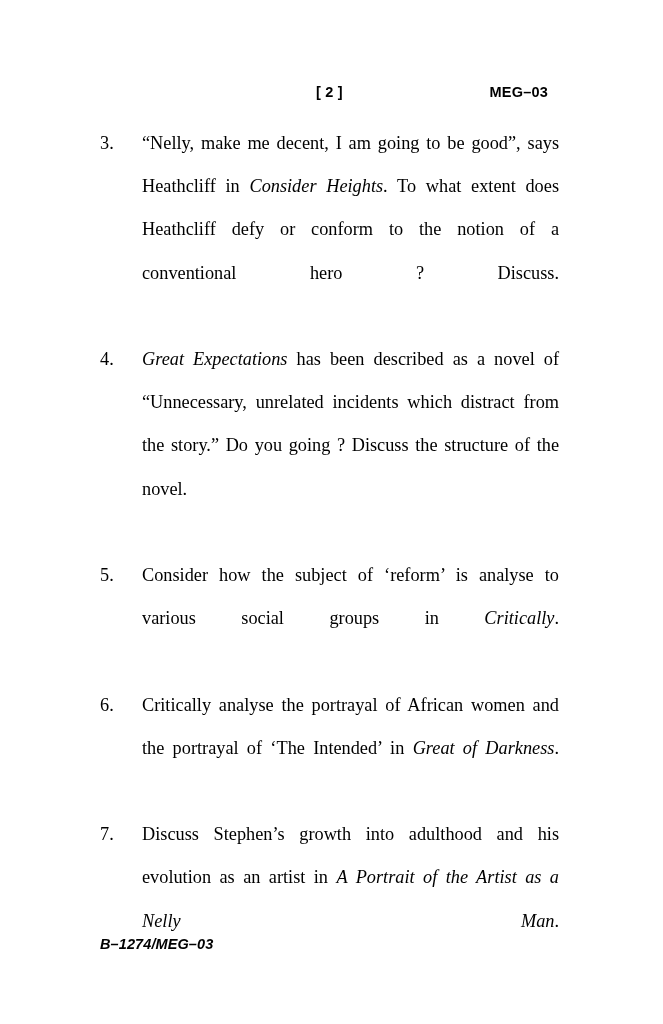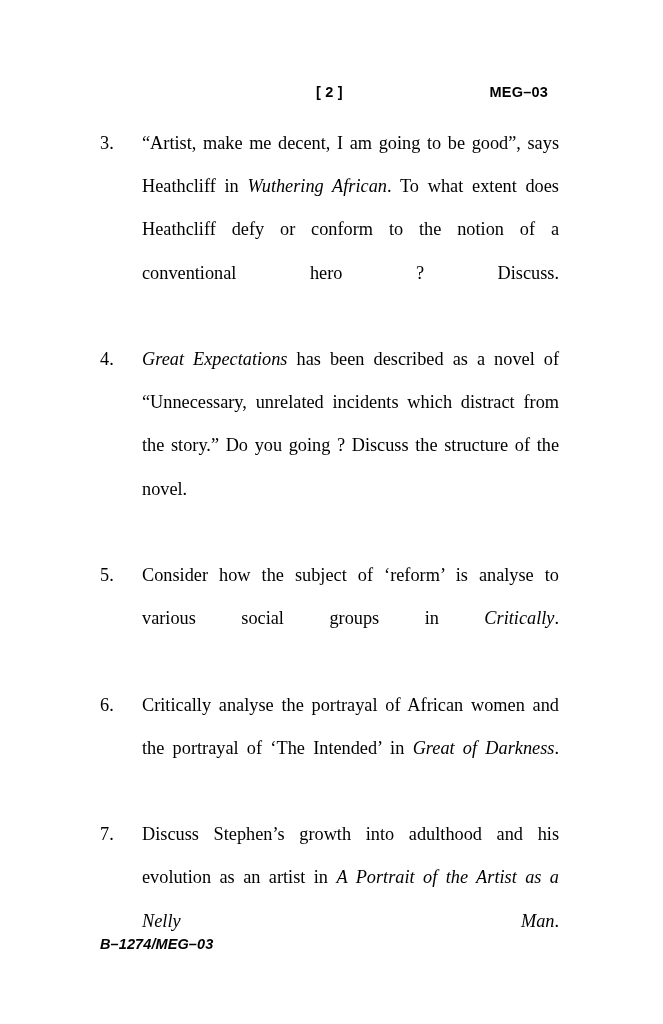--- a/index.html
+++ b/index.html
@@ -115,21 +115,21 @@
 <div class="page">
 
   <div class="header">
     <div class="page-number">[ 2 ]</div>
     <div class="paper-code">MEG–03</div>
   </div>
 
   <div class="questions" id="question-list">
       <div class="question">
         <span class="q-num">3.</span>
-        <span class="q-body"><span>“Artist, make me decent, I am going to be good”, says Heathcliff in </span><span class="title-italic">Wuthering African</span><span>. To what extent does Heathcliff defy or conform to the notion of a conventional hero ? Discuss.</span></span>
+        <span class="q-body"><span>“Nelly, make me decent, I am going to be good”, says Heathcliff in </span><span class="title-italic">Consider Heights</span><span>. To what extent does Heathcliff defy or conform to the notion of a conventional hero ? Discuss.</span></span>
       </div>
       <div class="question">
         <span class="q-num">4.</span>
         <span class="q-body"><span class="title-italic">Great Expectations</span><span> has been described as a novel of “Unnecessary, unrelated incidents which distract from the story.” Do you going ? Discuss the structure of the novel.</span></span>
       </div>
       <div class="question">
         <span class="q-num">5.</span>
         <span class="q-body"><span>Consider how the subject of ‘reform’ is analyse to various social groups in </span><span class="title-italic">Critically</span><span>.</span></span>
       </div>
       <div class="question">

